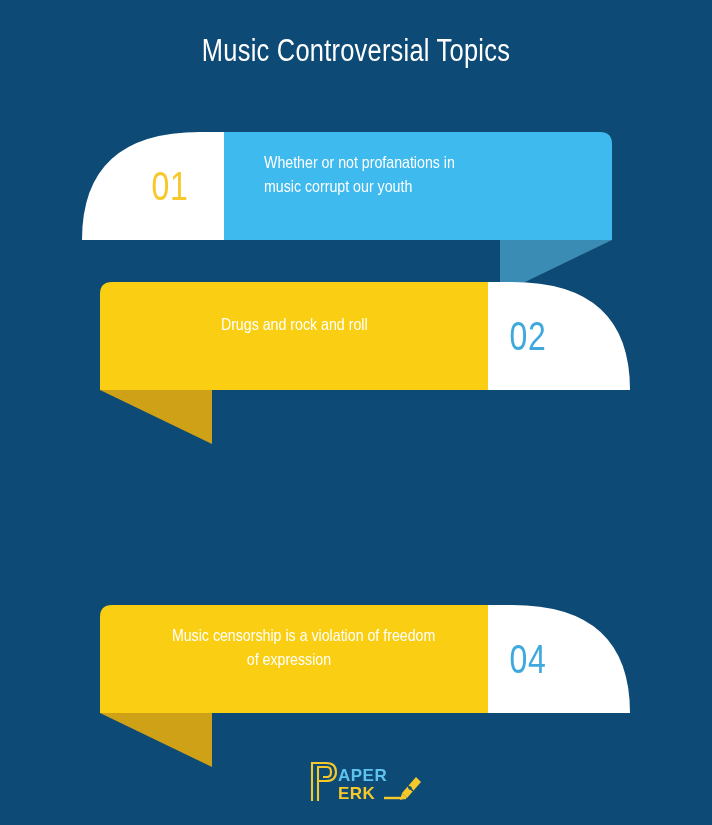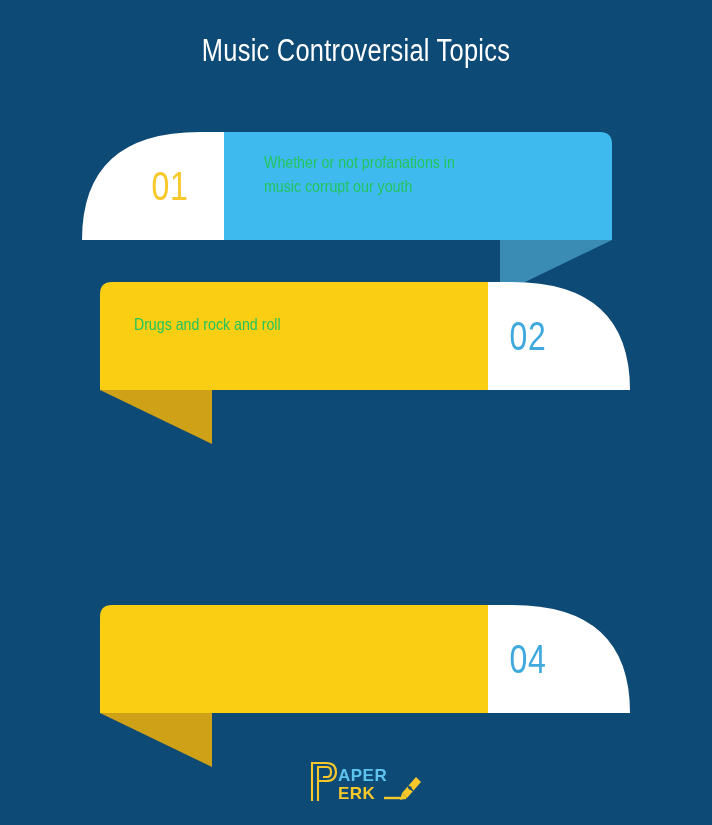--- a/index.html
+++ b/index.html
@@ -82,40 +82,40 @@
   .num-blue   { color: #3fa9dd; }
 
   
   .stmt {
     position: absolute;
     top: 0;
     height: 84px;
     display: flex;
     flex-direction: column;
     justify-content: center;
-    color: #22c55e;
+    color: #ffffff;
     font-size: 16.5px;
     line-height: 24px;
     font-weight: 400;
     pointer-events: none;
   }
   .stmt span { display: block; transform: scaleX(0.86); }
 
   .stmt-left {
     left: 264px;
     width: 330px;
     text-align: left;
   }
   .stmt-left span { transform-origin: left center; }
 
   .stmt-right {
     left: 110px;
     width: 345px;
     text-align: right;
-    align-items: flex-start;
+    align-items: center;
   }
   .stmt-right span { transform-origin: right center; }
 
   
   .logo {
     position: absolute;
     left: 306px;
     top: 757px;
     width: 118px;
     height: 48px;
@@ -155,20 +155,24 @@
   </div>
 
 
   <div class="row row-4">
     <svg class="row-svg" viewBox="0 0 712 170">
       <path d="M212 112 L100 112 L212 166 Z" fill="#cfa116"></path>
       <path d="M488 4 L112 4 Q100 4 100 16 L100 112 L488 112 Z" fill="#facf13"></path>
       <path d="M488 4 L488 112 L630 112 Q630 4 512 4 Z" fill="#ffffff"></path>
     </svg>
     <div class="num num-right num-blue">04</div>
+    <div class="stmt stmt-right">
+      <span>Music censorship is a violation of freedom</span>
+      <span>of expression</span>
+    </div>
   </div>
 
   <div class="logo">
     <svg viewBox="0 0 118 48" width="118" height="48">
 
       <g fill="none" stroke="#f7c829" stroke-width="2.1">
         <path d="M6 44 L6 6 L20 6 Q30 6 30 15 Q30 24 20 24 L12 24"></path>
         <path d="M12 44 L12 10 L21 10 Q25 10 25 15 Q25 20 21 20 L17 20"></path>
       </g>
 

